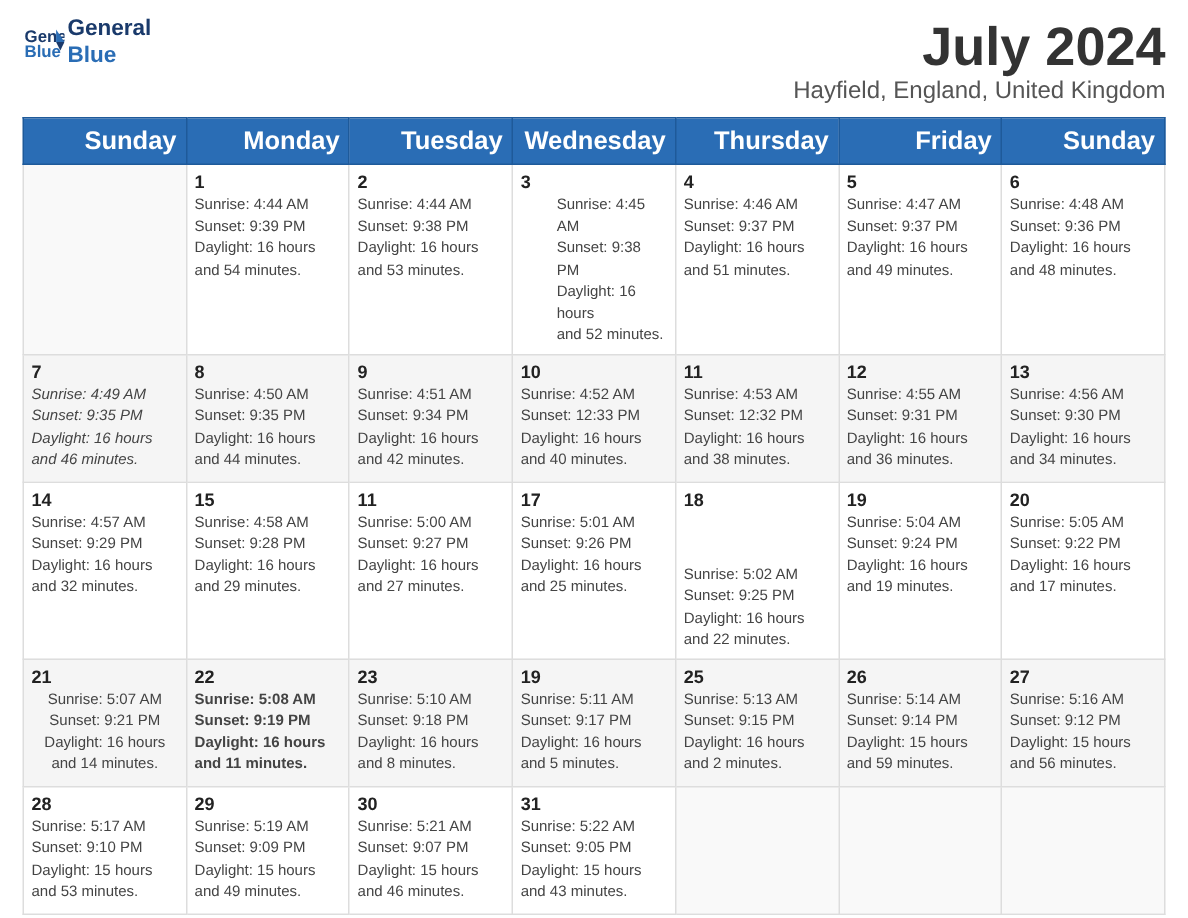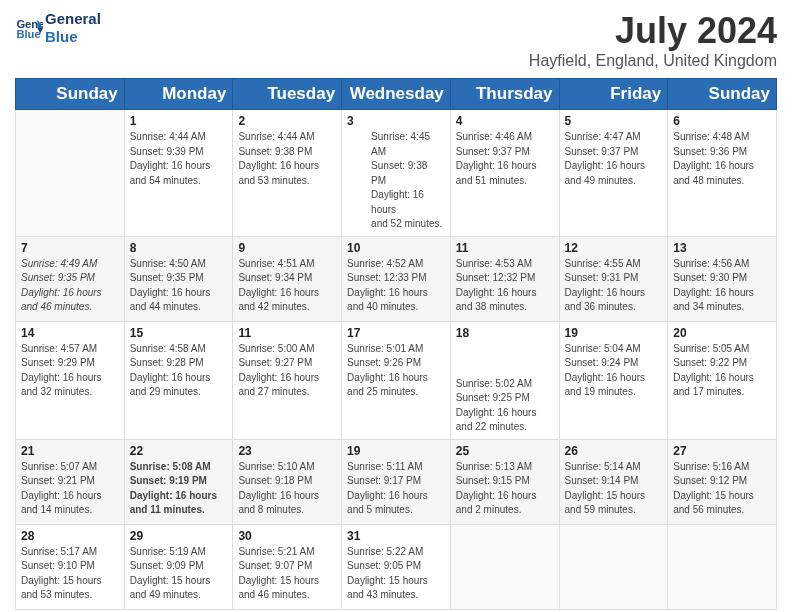--- a/index.html
+++ b/index.html
@@ -265,21 +265,21 @@
             <span class="day-number">20</span>
             <div class="day-info" style="white-space: pre-line;">Sunrise: 5:05 AM
 Sunset: 9:22 PM
 Daylight: 16 hours
 and 17 minutes.</div>
           </td>
         </tr>
         <tr class="row-shade">
           <td>
             <span class="day-number">21</span>
-            <div class="day-info" style="white-space: pre-line;">Sunrise: 5:07 AM
+            <div class="day-info" style="white-space: pre-line; text-align: center;">Sunrise: 5:07 AM
 Sunset: 9:21 PM
 Daylight: 16 hours
 and 14 minutes.</div>
           </td>
           <td>
             <span class="day-number">22</span>
             <div class="day-info" style="white-space: pre-line; font-weight: bold;">Sunrise: 5:08 AM
 Sunset: 9:19 PM
 Daylight: 16 hours
 and 11 minutes.</div>

